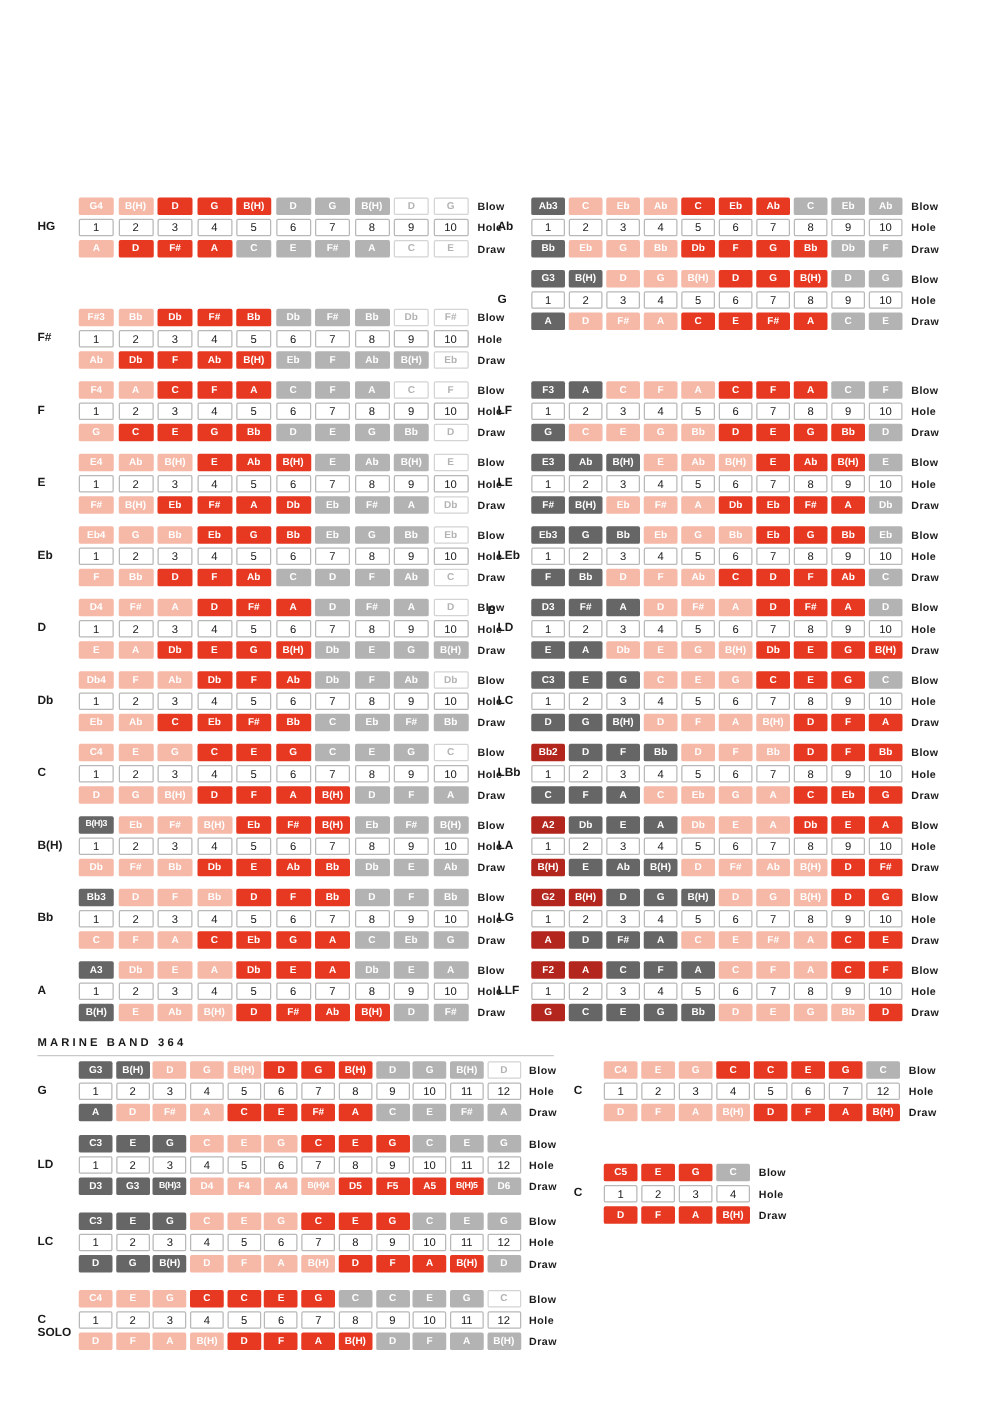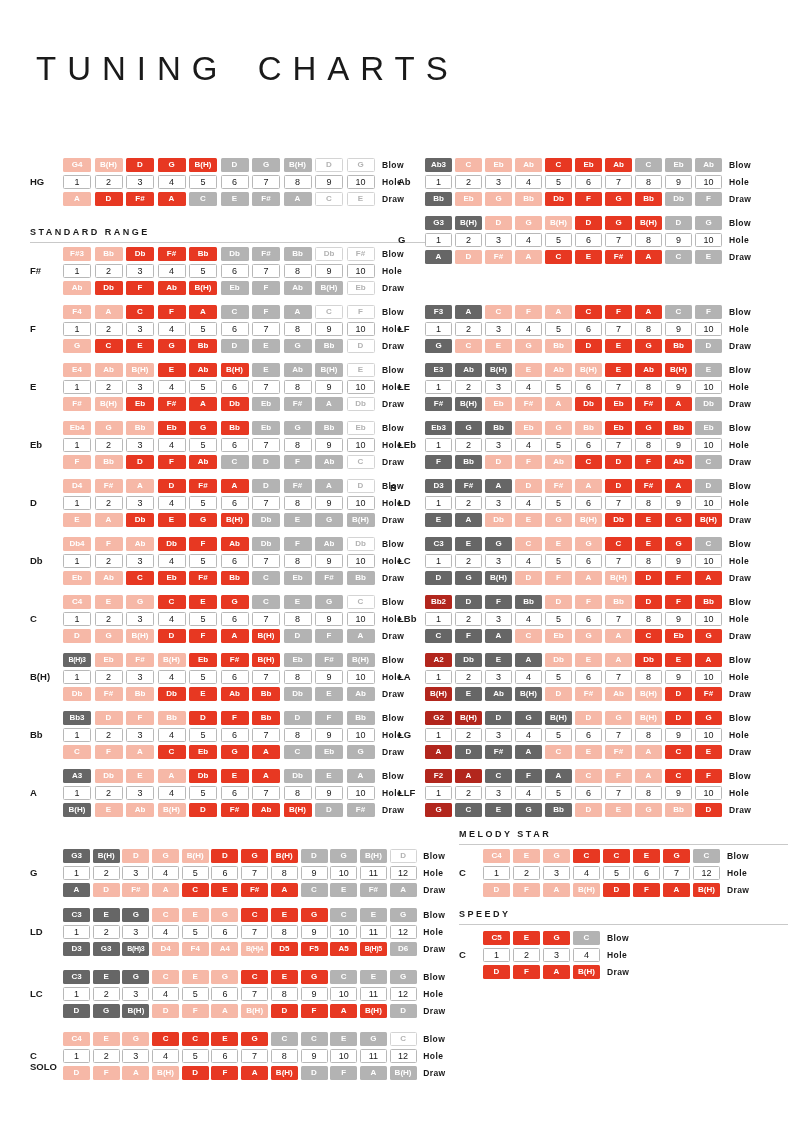--- a/index.html
+++ b/index.html
@@ -27,21 +27,20 @@
   .tiny{font-size:7px;letter-spacing:-0.3px;}
   .holecell{font-weight:normal;font-size:9px;}
   .rlabel{flex:0 0 auto;margin-left:4px;font-size:8.5px;font-weight:bold;color:#1a1a1a;
           letter-spacing:0.4px;line-height:14px;}
   .strayb{position:absolute;left:390px;top:483px;font-size:9px;font-weight:bold;color:#1a1a1a;}
 </style>
 </head>
 <body>
 
 <div class="page">
-  <h1 class="title">TUNING CHARTS</h1>
   <div class="banner">DIATONIC HARMONICAS</div>
 
   <div class="chart left10" style="top:158px">
       <div class="key">HG</div>
       <div class="rows">
         <div class="row">
           <span class="cell" style="background: rgb(246, 184, 167); color: rgb(255, 255, 255);">G4</span>
           <span class="cell" style="background: rgb(246, 184, 167); color: rgb(255, 255, 255);">B(H)</span>
           <span class="cell" style="background: rgb(231, 56, 34); color: rgb(255, 255, 255);">D</span>
           <span class="cell" style="background: rgb(231, 56, 34); color: rgb(255, 255, 255);">G</span>
@@ -75,21 +74,20 @@
           <span class="cell" style="background: rgb(179, 179, 179); color: rgb(255, 255, 255);">E</span>
           <span class="cell" style="background: rgb(179, 179, 179); color: rgb(255, 255, 255);">F#</span>
           <span class="cell" style="background: rgb(179, 179, 179); color: rgb(255, 255, 255);">A</span>
           <span class="cell" style="background: rgb(255, 255, 255); color: rgb(179, 179, 179); border: 1px solid rgb(212, 212, 212); line-height: 12px;">C</span>
           <span class="cell" style="background: rgb(255, 255, 255); color: rgb(179, 179, 179); border: 1px solid rgb(212, 212, 212); line-height: 12px;">E</span>
           <span class="rlabel">Draw</span>
         </div>
       </div>
     </div>
 
-  <div class="sec hleft" style="top:227px">STANDARD RANGE</div>
   <div class="chart left10" style="top:247px">
       <div class="key">F#</div>
       <div class="rows">
         <div class="row">
           <span class="cell" style="background: rgb(246, 184, 167); color: rgb(255, 255, 255);">F#3</span>
           <span class="cell" style="background: rgb(246, 184, 167); color: rgb(255, 255, 255);">Bb</span>
           <span class="cell" style="background: rgb(231, 56, 34); color: rgb(255, 255, 255);">Db</span>
           <span class="cell" style="background: rgb(231, 56, 34); color: rgb(255, 255, 255);">F#</span>
           <span class="cell" style="background: rgb(231, 56, 34); color: rgb(255, 255, 255);">Bb</span>
           <span class="cell" style="background: rgb(179, 179, 179); color: rgb(255, 255, 255);">Db</span>
@@ -517,20 +515,21 @@
           <span class="cell" style="background: rgb(231, 56, 34); color: rgb(255, 255, 255);">F#</span>
           <span class="cell" style="background: rgb(231, 56, 34); color: rgb(255, 255, 255);">Ab</span>
           <span class="cell" style="background: rgb(231, 56, 34); color: rgb(255, 255, 255);">B(H)</span>
           <span class="cell" style="background: rgb(179, 179, 179); color: rgb(255, 255, 255);">D</span>
           <span class="cell" style="background: rgb(179, 179, 179); color: rgb(255, 255, 255);">F#</span>
           <span class="rlabel">Draw</span>
         </div>
       </div>
     </div>
 
+  <div class="sec hleft" style="top:829px">MARINE BAND 364</div>
   <div class="chart left12" style="top:849px">
       <div class="key">G</div>
       <div class="rows">
         <div class="row">
           <span class="cell" style="background: rgb(102, 102, 102); color: rgb(255, 255, 255);">G3</span>
           <span class="cell" style="background: rgb(102, 102, 102); color: rgb(255, 255, 255);">B(H)</span>
           <span class="cell" style="background: rgb(246, 184, 167); color: rgb(255, 255, 255);">D</span>
           <span class="cell" style="background: rgb(246, 184, 167); color: rgb(255, 255, 255);">G</span>
           <span class="cell" style="background: rgb(246, 184, 167); color: rgb(255, 255, 255);">B(H)</span>
           <span class="cell" style="background: rgb(231, 56, 34); color: rgb(255, 255, 255);">D</span>
@@ -1205,21 +1204,20 @@
           <span class="cell" style="background: rgb(246, 184, 167); color: rgb(255, 255, 255);">D</span>
           <span class="cell" style="background: rgb(246, 184, 167); color: rgb(255, 255, 255);">E</span>
           <span class="cell" style="background: rgb(246, 184, 167); color: rgb(255, 255, 255);">G</span>
           <span class="cell" style="background: rgb(246, 184, 167); color: rgb(255, 255, 255);">Bb</span>
           <span class="cell" style="background: rgb(231, 56, 34); color: rgb(255, 255, 255);">D</span>
           <span class="rlabel">Draw</span>
         </div>
       </div>
     </div>
 
-  <div class="sec hindent" style="top:829px">MELODY STAR</div>
   <div class="chart right8" style="top:849px">
       <div class="key">C</div>
       <div class="rows">
         <div class="row">
           <span class="cell" style="background: rgb(246, 184, 167); color: rgb(255, 255, 255);">C4</span>
           <span class="cell" style="background: rgb(246, 184, 167); color: rgb(255, 255, 255);">E</span>
           <span class="cell" style="background: rgb(246, 184, 167); color: rgb(255, 255, 255);">G</span>
           <span class="cell" style="background: rgb(231, 56, 34); color: rgb(255, 255, 255);">C</span>
           <span class="cell" style="background: rgb(231, 56, 34); color: rgb(255, 255, 255);">C</span>
           <span class="cell" style="background: rgb(231, 56, 34); color: rgb(255, 255, 255);">E</span>
@@ -1245,21 +1243,20 @@
           <span class="cell" style="background: rgb(246, 184, 167); color: rgb(255, 255, 255);">B(H)</span>
           <span class="cell" style="background: rgb(231, 56, 34); color: rgb(255, 255, 255);">D</span>
           <span class="cell" style="background: rgb(231, 56, 34); color: rgb(255, 255, 255);">F</span>
           <span class="cell" style="background: rgb(231, 56, 34); color: rgb(255, 255, 255);">A</span>
           <span class="cell" style="background: rgb(231, 56, 34); color: rgb(255, 255, 255);">B(H)</span>
           <span class="rlabel">Draw</span>
         </div>
       </div>
     </div>
 
-  <div class="sec hindent" style="top:909px">SPEEDY</div>
   <div class="chart right4" style="top:931px">
       <div class="key">C</div>
       <div class="rows">
         <div class="row">
           <span class="cell" style="background: rgb(231, 56, 34); color: rgb(255, 255, 255);">C5</span>
           <span class="cell" style="background: rgb(231, 56, 34); color: rgb(255, 255, 255);">E</span>
           <span class="cell" style="background: rgb(231, 56, 34); color: rgb(255, 255, 255);">G</span>
           <span class="cell" style="background: rgb(179, 179, 179); color: rgb(255, 255, 255);">C</span>
           <span class="rlabel">Blow</span>
         </div>

